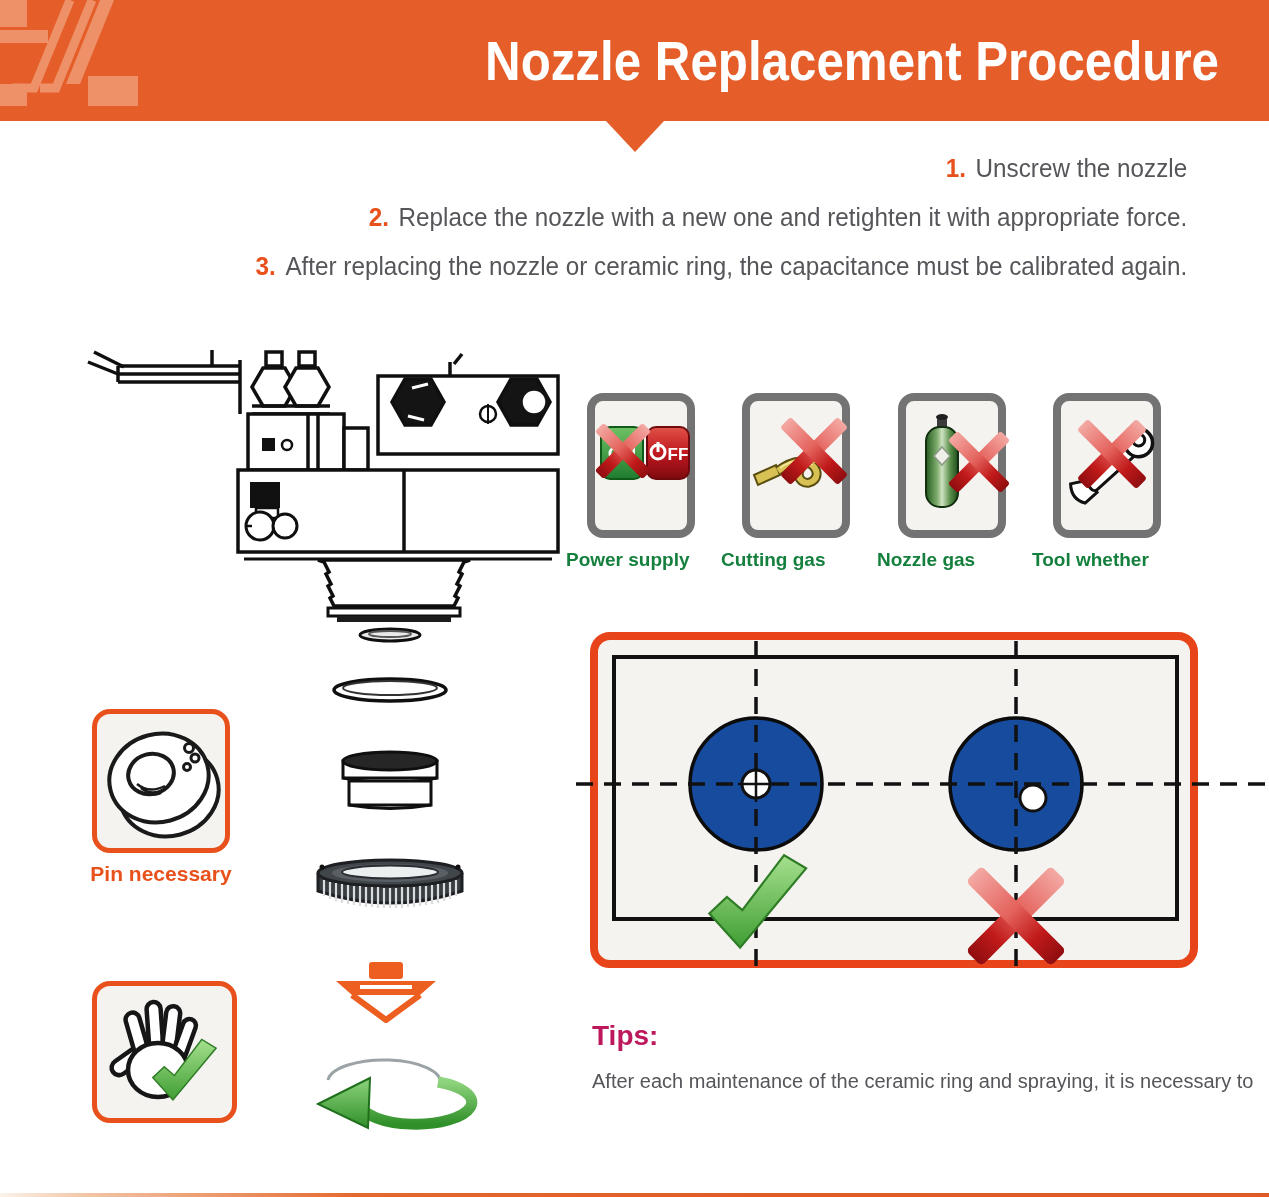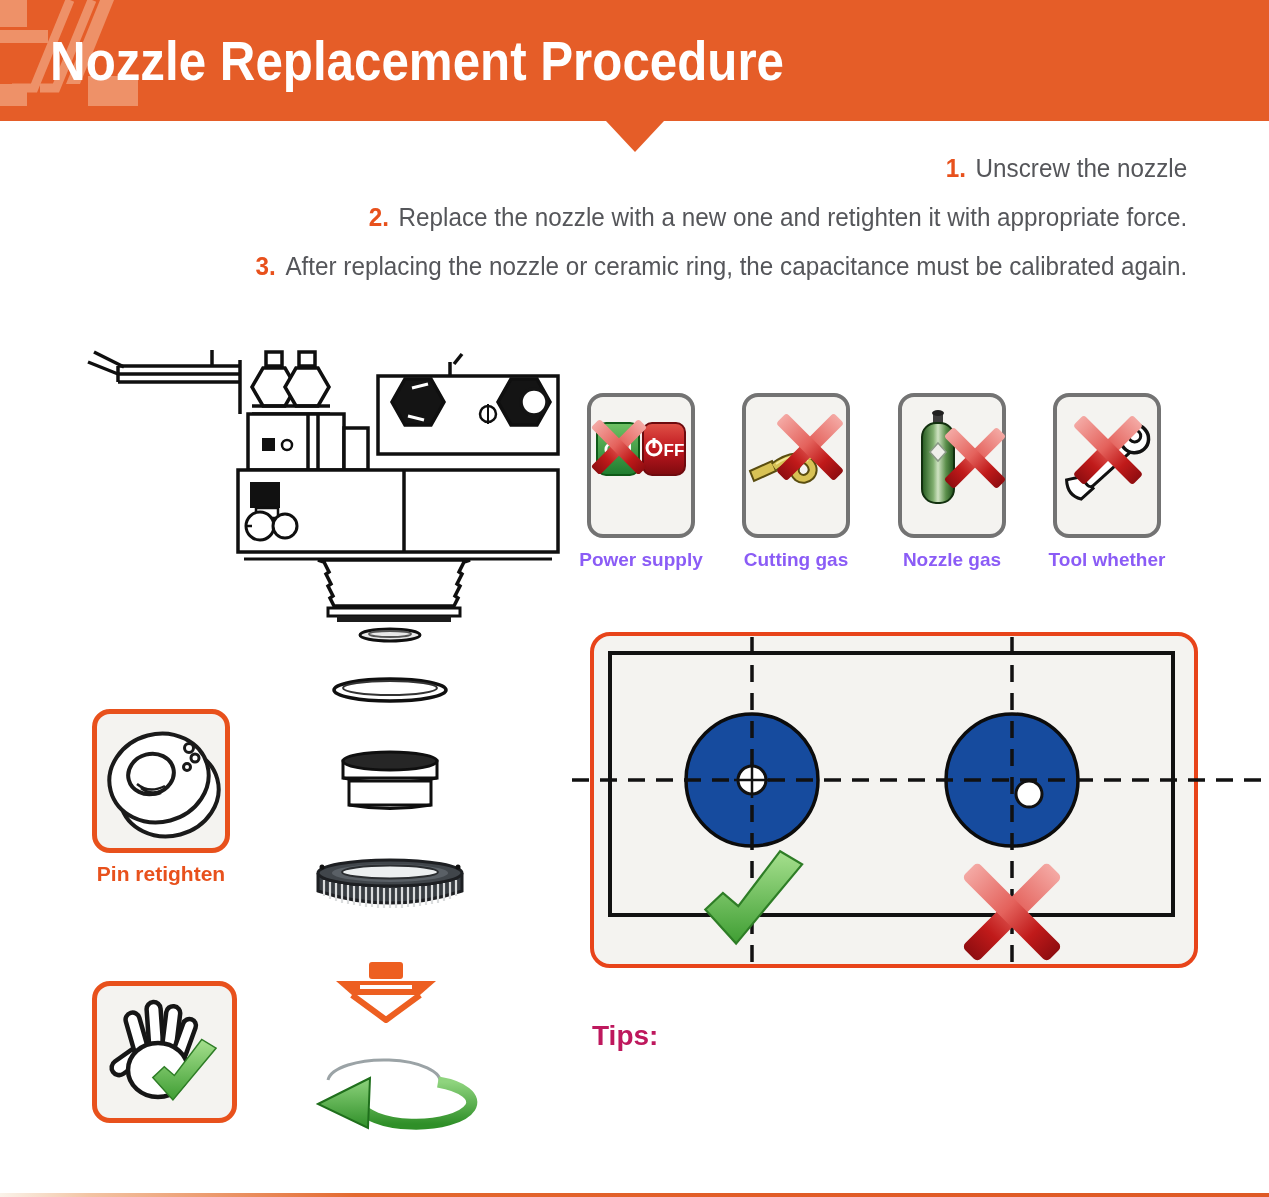--- a/index.html
+++ b/index.html
@@ -1,34 +1,34 @@
 <!DOCTYPE html>
 <html><head>
 <meta charset="utf-8">
 <style>
   html,body{margin:0;padding:0;}
   body{width:1269px;height:1197px;position:relative;background:#fff;overflow:hidden;
        font-family:"Liberation Sans",sans-serif;}
   .abs{position:absolute;}
   
   .banner{left:0;top:0;width:1269px;height:121px;background:#E55D28;}
-  .banner-title{left:0;right:0;top:0;height:121px;display:flex;align-items:center;justify-content:flex-start;}
+  .banner-title{left:0;right:0;top:0;height:121px;display:flex;align-items:center;justify-content:flex-end;}
   .banner-title span{color:#fff;font-size:56px;font-weight:bold;letter-spacing:0px;
        display:inline-block;transform:scaleX(.88);white-space:nowrap;}
   .banner-tri{left:606px;top:121px;width:0;height:0;border-left:29px solid transparent;
        border-right:29px solid transparent;border-top:31px solid #E55D28;}
   
   .steps{left:62px;top:152px;width:1160px;text-align:right;}
   .step{font-size:25px;color:#55565A;font-weight:500;line-height:33px;margin-bottom:16px;white-space:nowrap;
         transform-origin:left center;transform:scaleX(.97);}
   .step .num{color:#E8511C;margin-right:10px;font-weight:bold;}
   
-  .panel{background:#F4F3F0;border:4px solid #737373;border-radius:16px;box-sizing:border-box;}
+  .panel{background:#F4F3F0;border:8px solid #737373;border-radius:16px;box-sizing:border-box;}
   .panel5{background:#F4F3F0;border:5px solid #E8511C;border-radius:18px;box-sizing:border-box;}
-  .wlabel{font-size:19px;font-weight:bold;color:#8b5cf6;text-align:center;white-space:nowrap;}
+  .wlabel{font-size:19px;font-weight:bold;color:#15803d;white-space:nowrap;}
   .pinlabel{font-size:21px;font-weight:bold;color:#E8511C;text-align:center;}
   
   .tips-head{font-size:28px;font-weight:bold;color:#be185d;}
   .tips-line{font-size:20px;color:#55565A;line-height:43px;white-space:nowrap;}
   .bottom-strip{left:0;bottom:0;width:1269px;height:4px;
       background:linear-gradient(90deg,#faf3ea 0%,#f3c4a4 7%,#e4692f 28%,#e25c26 60%,#df5a25 100%);}
   svg{display:block;overflow:visible;}
   svg text{font-family:"Liberation Sans",sans-serif;font-weight:bold;}
 </style>
 </head>
@@ -261,21 +261,21 @@
         <path d="M42 70 Q52 78 64 72"></path>
         <path d="M46 73 Q54 79 62 75"></path>
     </g>
     <g fill="#fff" stroke="#1A1A1A" stroke-width="3">
       <circle cx="90" cy="30" r="4.5"></circle>
         <circle cx="96" cy="40" r="4"></circle>
         <circle cx="88" cy="49" r="3.5"></circle>
     </g>
   </svg>
 </div>
-<div class="abs pinlabel" style="left:72px;top:862px;width:178px">Pin retighten</div>
+<div class="abs pinlabel" style="left:72px;top:862px;width:178px">Pin necessary</div>
 
 <div class="abs panel" style="left:590px;top:632px;width:608px;height:336px;border-radius:20px;border-color:#E8441A">
   <svg width="600" height="328" viewBox="0 0 600 328">
     <rect x="16" y="17" width="563" height="262" fill="none" stroke="#111" stroke-width="4"></rect>
     <circle cx="158" cy="144" r="66" fill="#164B9E" stroke="#0C0C0C" stroke-width="3.5"></circle>
     <circle cx="418" cy="144" r="66" fill="#164B9E" stroke="#0C0C0C" stroke-width="3.5"></circle>
     <g stroke="#111" stroke-width="3.5" stroke-dasharray="17 11">
       <path d="M-22 144 H668"></path>
       <path d="M158 1 V327"></path>
       <path d="M418 1 V327"></path>
@@ -309,15 +309,16 @@
   <path d="M22 35 L56 60 L90 35" fill="#fff" stroke="#ED5F21" stroke-width="6" stroke-linejoin="round"></path>
 </svg>
 <svg class="abs" style="left:310px;top:1040px" width="140" height="90" viewBox="0 0 140 90">
   <path d="M18 40 A56 22 0 0 1 130 44" fill="none" stroke="#9BA3A6" stroke-width="3"></path>
   <path d="M128 42 A56 22 0 1 1 50 64" fill="none" stroke="url(#agrad)" stroke-width="11"></path>
   <polygon points="8,64 60,38 58,88" fill="url(#agrad)" stroke="#1F6F1C" stroke-width="2"></polygon>
 </svg>
 
 <div class="abs tips-head" style="left:592px;top:1020px">Tips:</div>
 <div class="abs" style="left:592px;top:1060px">
+  <div class="tips-line">After each maintenance of the ceramic ring and spraying, it is necessary to</div>
 </div>
 
 <div class="abs bottom-strip"></div>
 
 </body></html>

